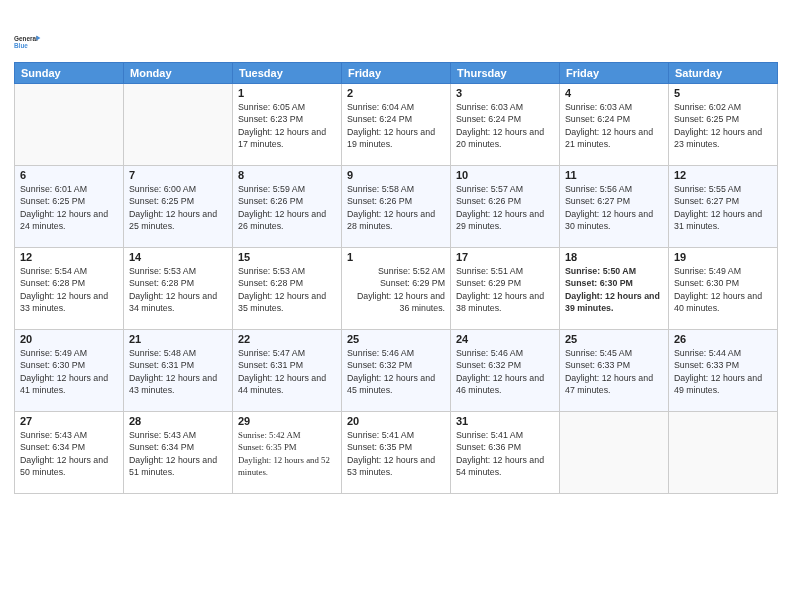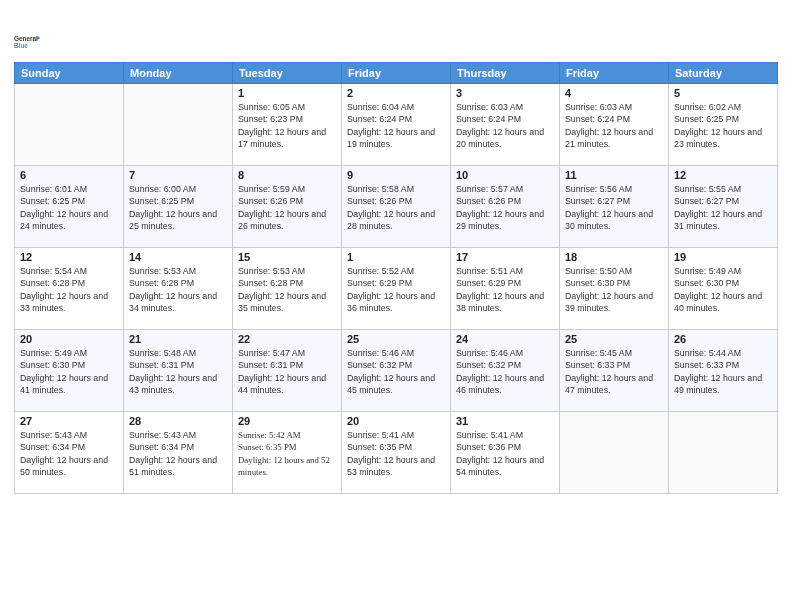--- a/index.html
+++ b/index.html
@@ -212,33 +212,33 @@
 Daylight: 12 hours and 34 minutes.</div>
           </td>
           <td>
             <span class="day-num">15</span>
             <div class="day-info" style="white-space: pre-line;">Sunrise: 5:53 AM
 Sunset: 6:28 PM
 Daylight: 12 hours and 35 minutes.</div>
           </td>
           <td>
             <span class="day-num">1</span>
-            <div class="day-info" style="white-space: pre-line;">Sunrise: 5:52 AM
+            <div class="day-info" style="white-space: pre-line; text-align: right;">Sunrise: 5:52 AM
 Sunset: 6:29 PM
 Daylight: 12 hours and 36 minutes.</div>
           </td>
           <td>
             <span class="day-num">17</span>
             <div class="day-info" style="white-space: pre-line;">Sunrise: 5:51 AM
 Sunset: 6:29 PM
 Daylight: 12 hours and 38 minutes.</div>
           </td>
           <td>
             <span class="day-num">18</span>
-            <div class="day-info" style="white-space: pre-line;">Sunrise: 5:50 AM
+            <div class="day-info" style="white-space: pre-line; font-weight: bold;">Sunrise: 5:50 AM
 Sunset: 6:30 PM
 Daylight: 12 hours and 39 minutes.</div>
           </td>
           <td>
             <span class="day-num">19</span>
             <div class="day-info" style="white-space: pre-line;">Sunrise: 5:49 AM
 Sunset: 6:30 PM
 Daylight: 12 hours and 40 minutes.</div>
           </td>
         </tr>

